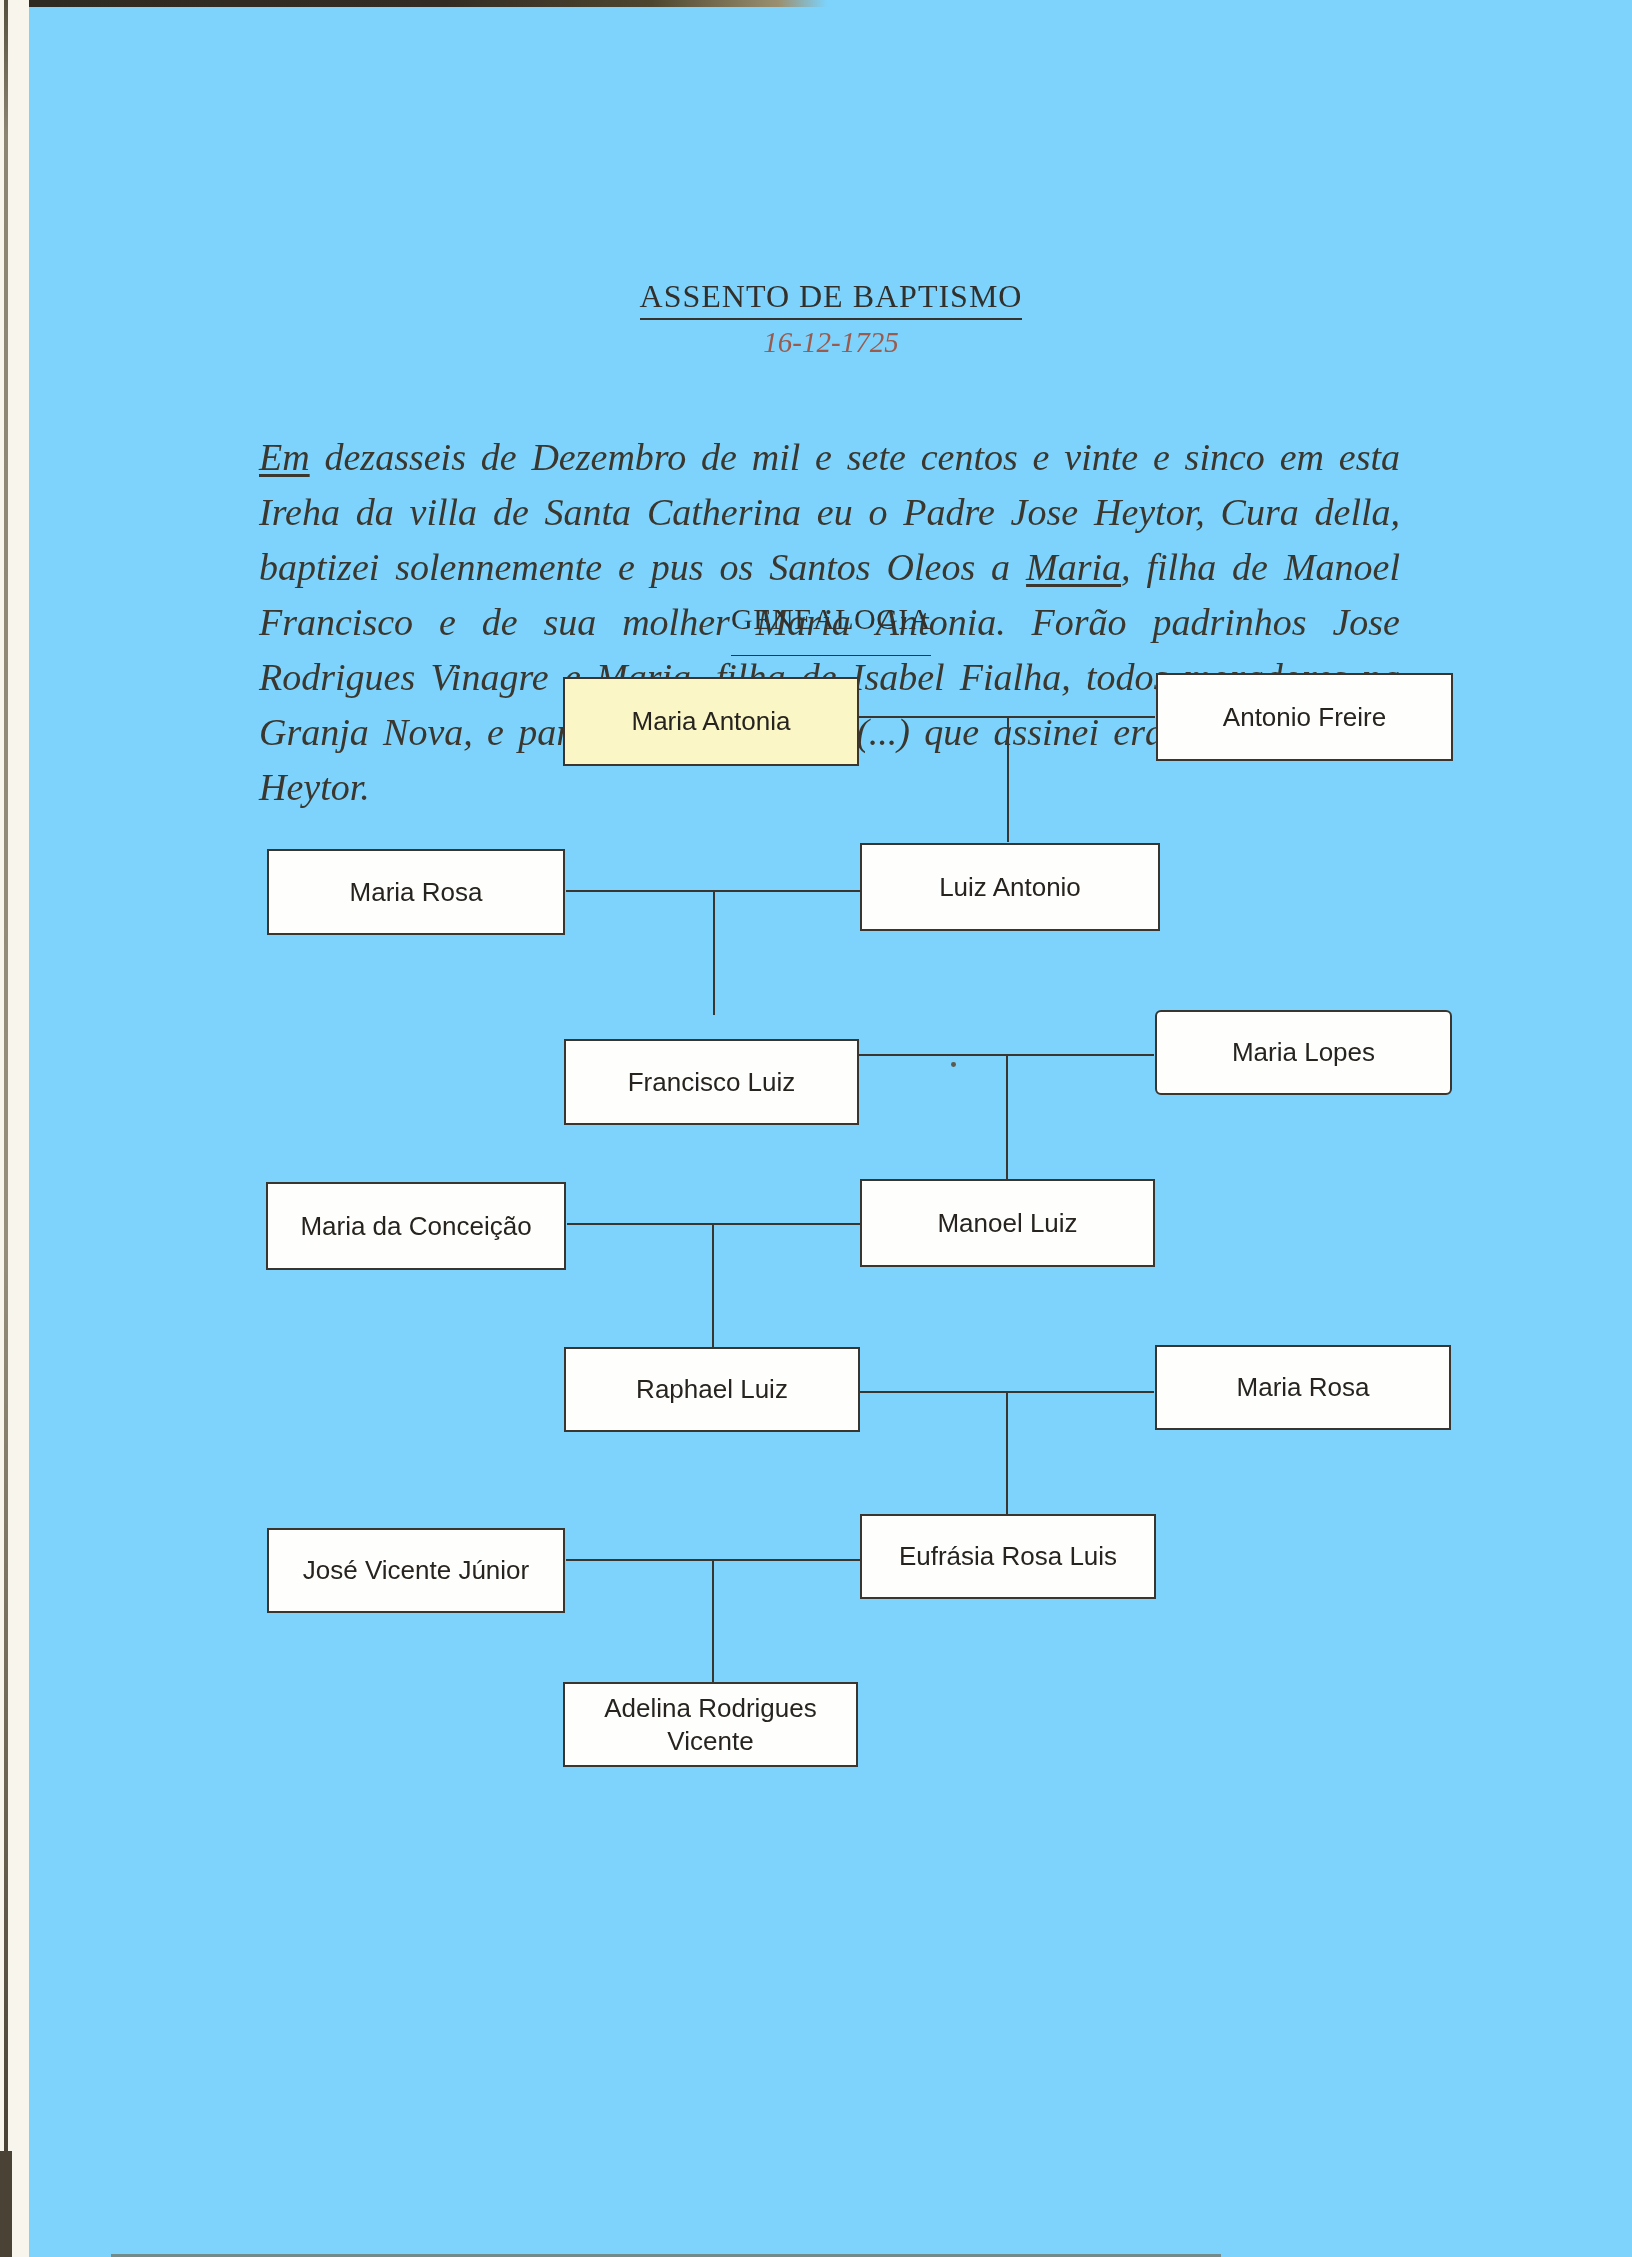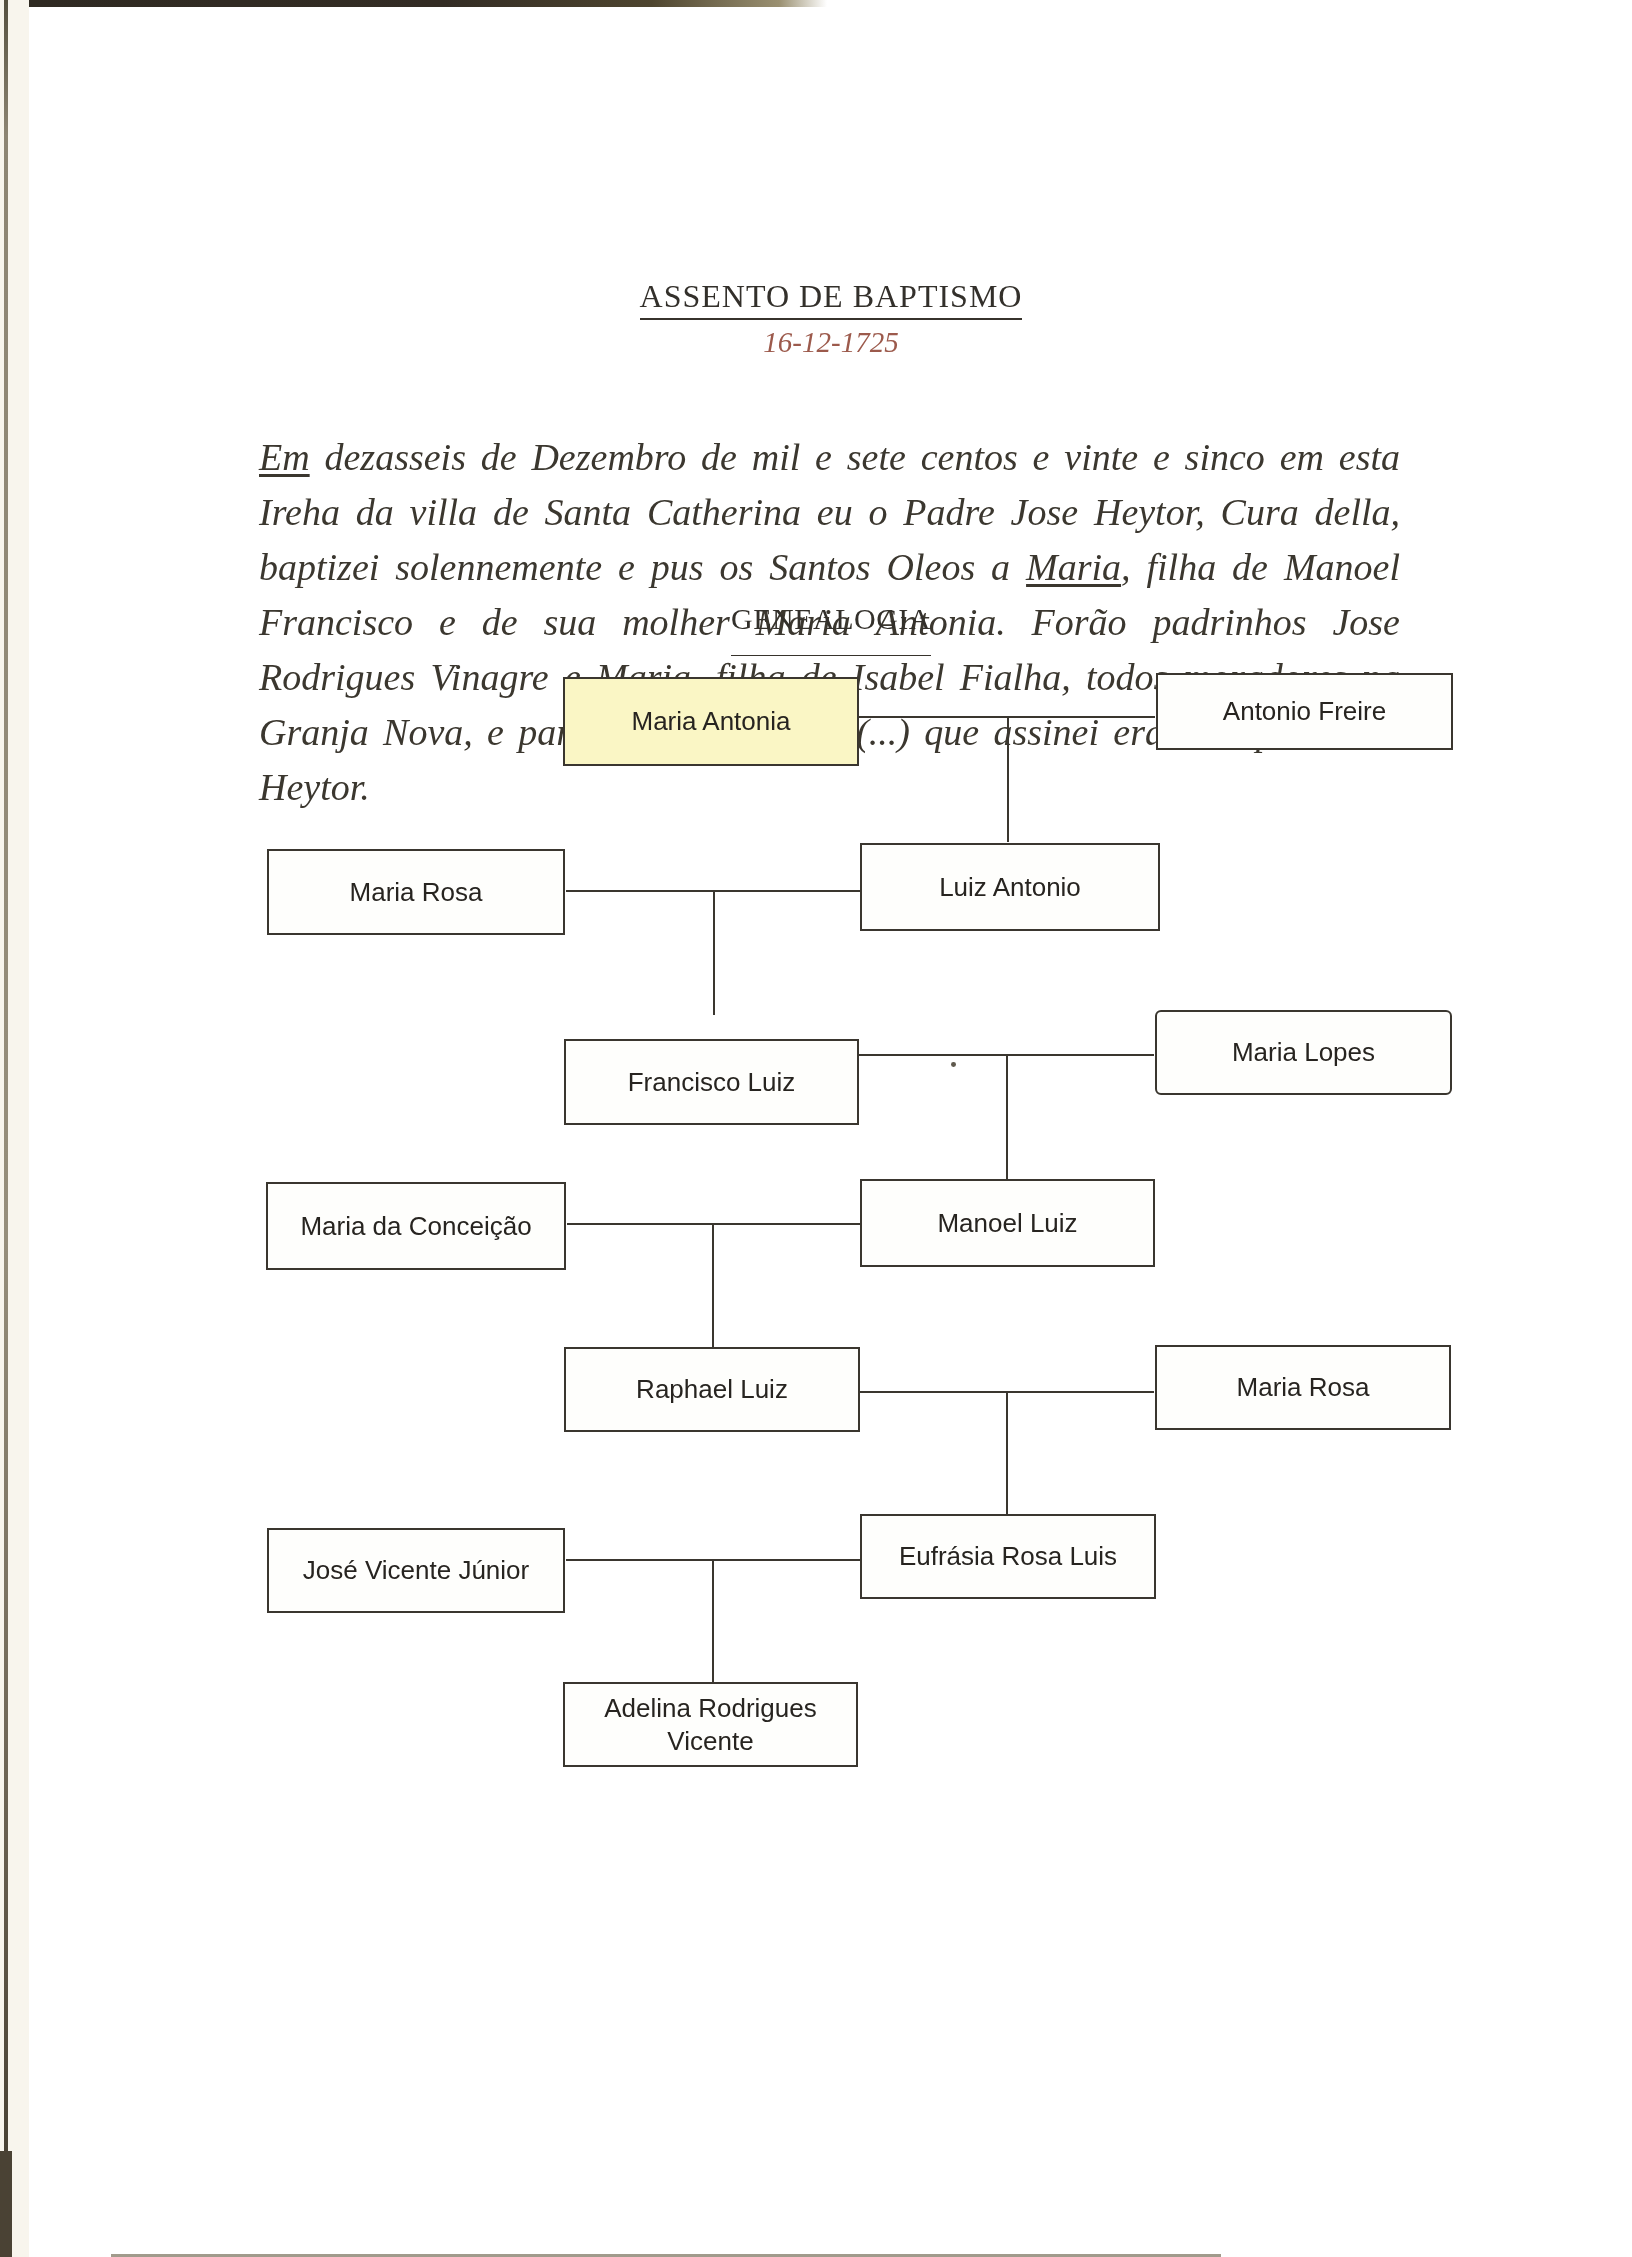--- a/index.html
+++ b/index.html
@@ -1,20 +1,20 @@
 <!DOCTYPE html>
 <html style="--highlight-color: #faf6c5; --date-color: #9c5a4c;"><head>
 <meta charset="utf-8">
 <style>
   html, body { margin: 0; padding: 0; background: #e8e4da; }
   .page {
     position: relative;
     width: 1633px;
     height: 2257px;
-    background: #ffffff;
+    background: #7dd3fc;
     overflow: hidden;
     font-family: "Liberation Serif", serif;
   }
   
   .margin-strip {
     position: absolute; left: 0; top: 0; width: 29px; height: 2257px;
     background: #f8f5ed;
   }
   .scan-edge-left {
     position: absolute; left: 3.9px; top: 0; width: 3.9px; height: 2257px;
@@ -69,21 +69,21 @@
     border: 2.9px solid #3a362f;
     background: #fefefc;
     display: flex; align-items: center; justify-content: center;
     text-align: center;
     font-family: "Liberation Sans", sans-serif;
     font-size: 26px; line-height: 1.25; color: #272420;
     box-sizing: border-box;
   }
   .gbox.highlight { background: var(--highlight-color, #faf6c5); }
   .p0  { left: 563px;  top: 677px;  width: 296px; height: 89px; }
-  .p1  { left: 1156px; top: 673px;  width: 297px; height: 77px; }
+  .p1  { left: 1156px; top: 673px;  width: 297px; height: 88px; }
   .p2  { left: 267px;  top: 849px;  width: 298px; height: 86px; }
   .p3  { left: 860px;  top: 843px;  width: 300px; height: 88px; }
   .p4  { left: 564px;  top: 1015px; width: 295px; height: 86px; margin-top: 24px; }
   .p5  { left: 1155px; top: 1010px; width: 297px; height: 85px; border-radius: 6px; }
   .p6  { left: 266px;  top: 1182px; width: 300px; height: 88px; }
   .p7  { left: 860px;  top: 1179px; width: 295px; height: 88px; }
   .p8  { left: 564px;  top: 1347px; width: 296px; height: 85px; }
   .p9  { left: 1155px; top: 1345px; width: 296px; height: 85px; }
   .p10 { left: 267px;  top: 1516px; width: 298px; height: 85px; margin-top: 12px; }
   .p11 { left: 860px;  top: 1514px; width: 296px; height: 85px; }

